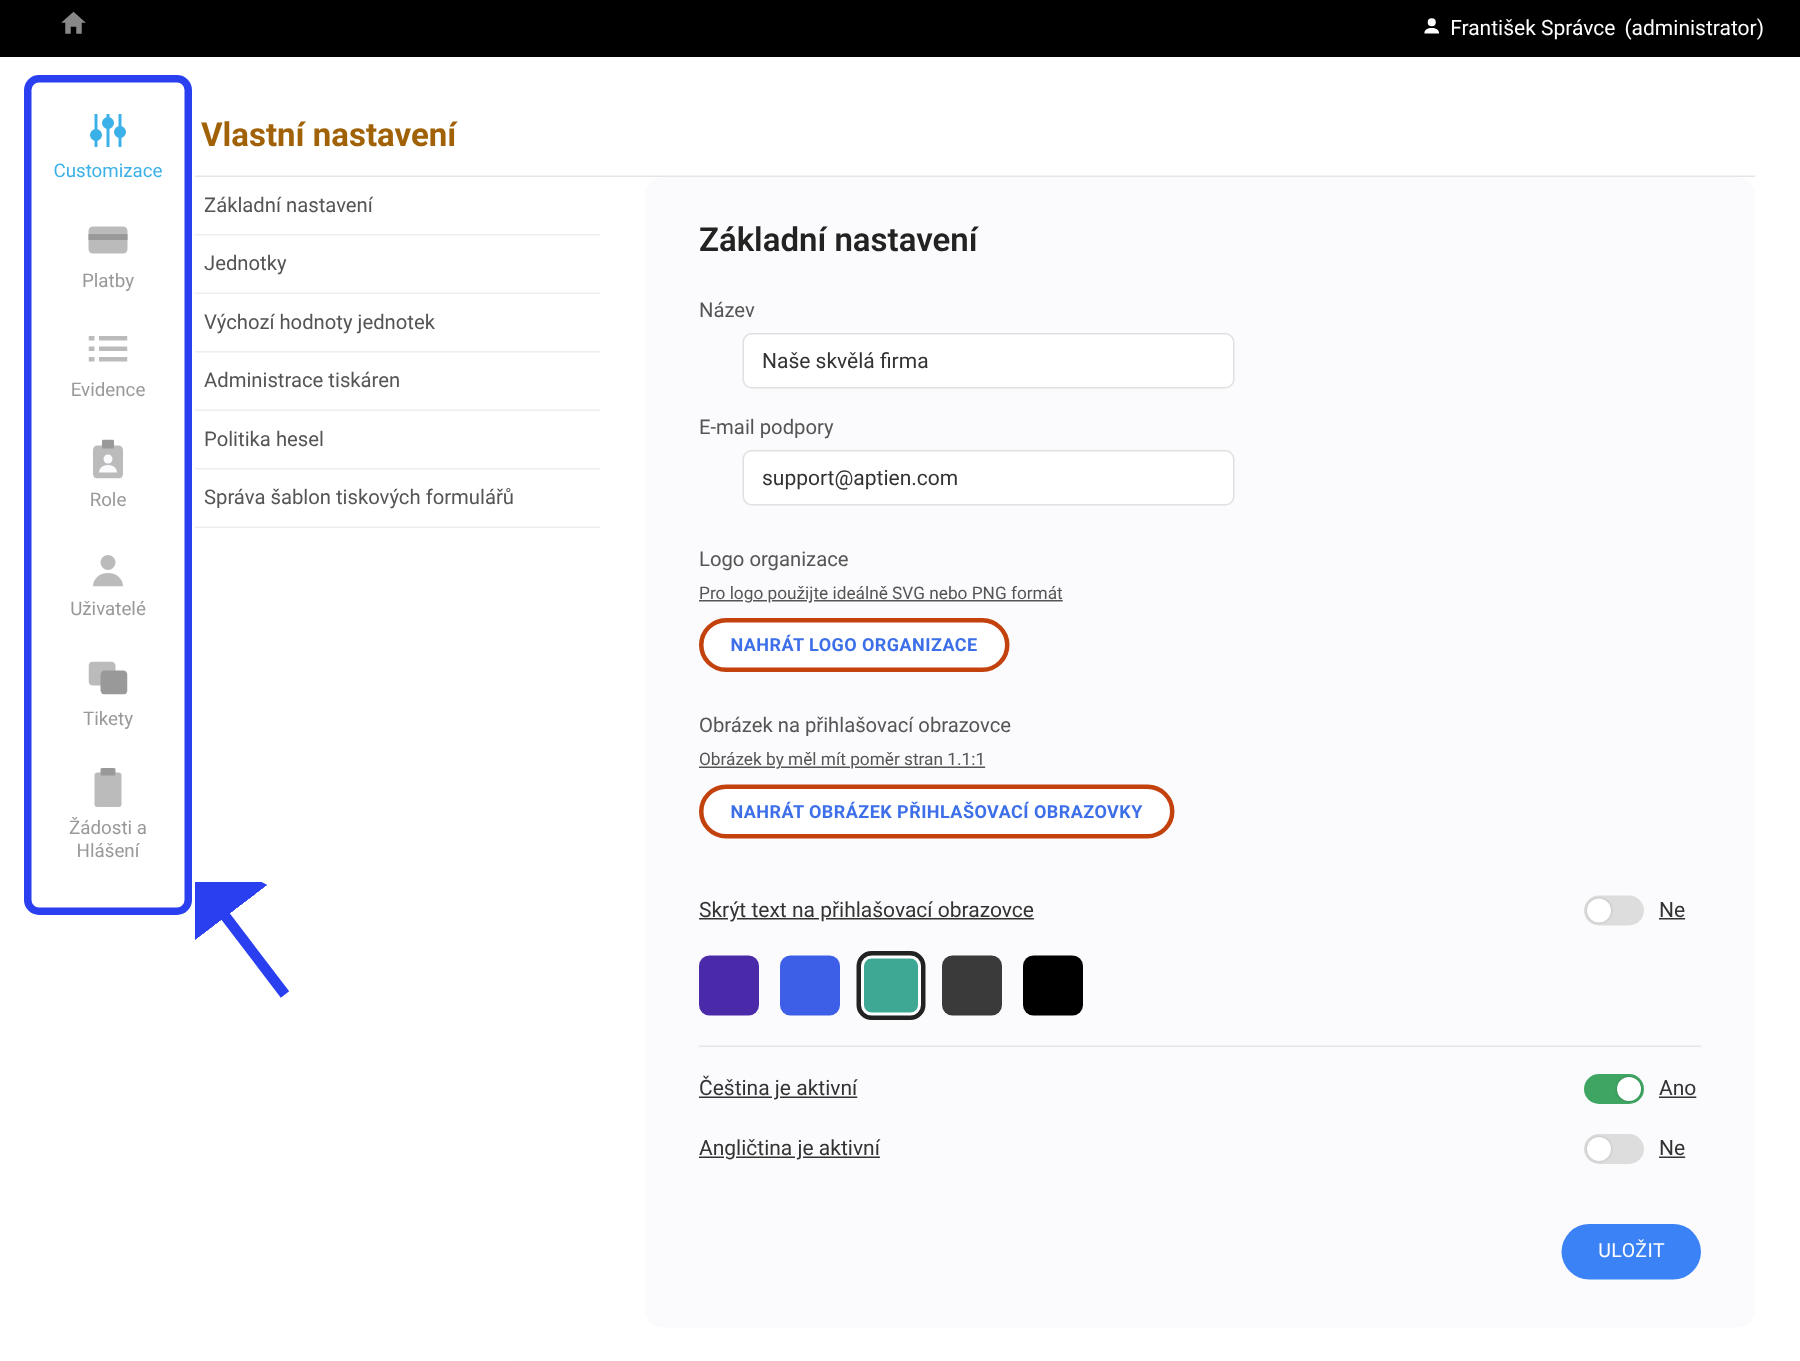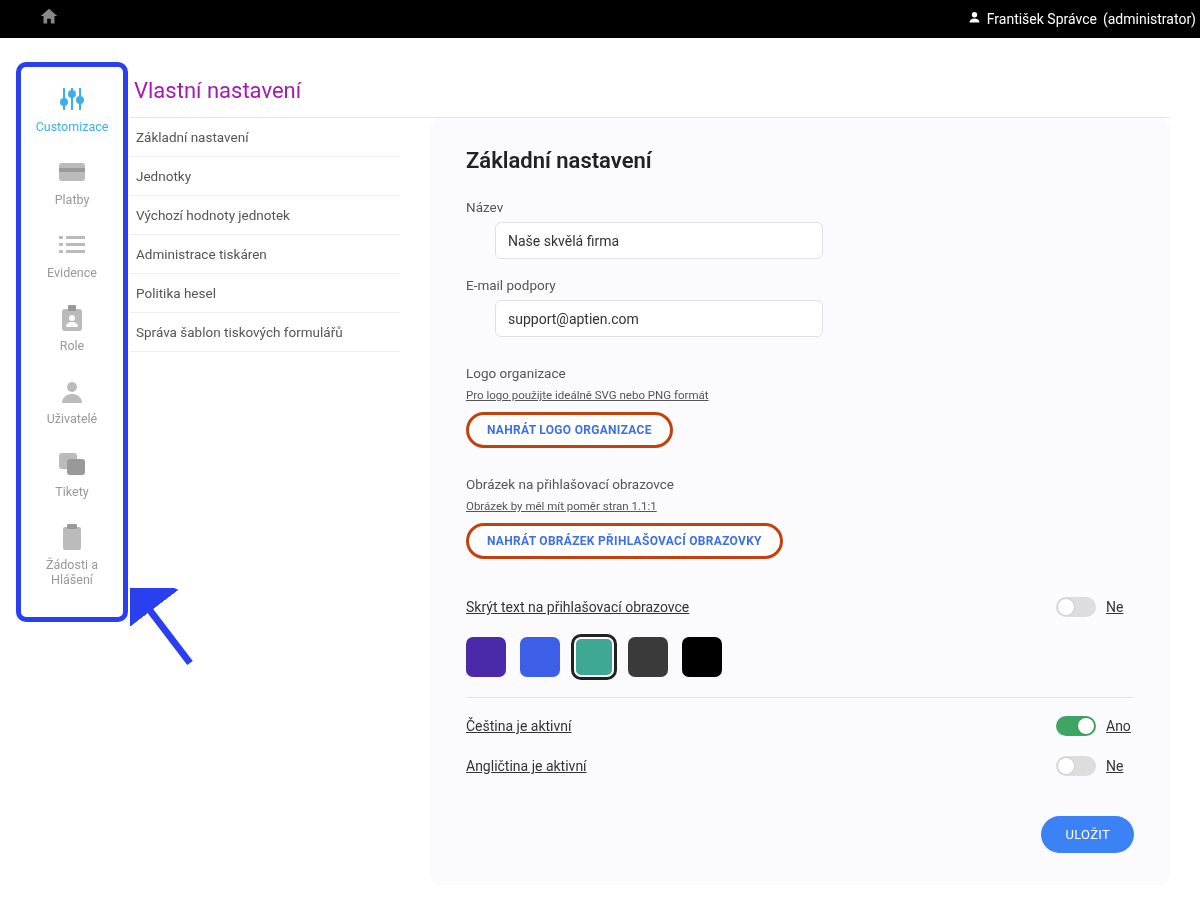--- a/index.html
+++ b/index.html
@@ -1,37 +1,37 @@
 <!DOCTYPE html>
 <html><head>
 <meta charset="utf-8">
 <style>
 * { margin: 0; padding: 0; box-sizing: border-box; font-family: -apple-system, BlinkMacSystemFont, "Segoe UI", Roboto, sans-serif; }
 body { width: 1200px; height: 907px; background: #fff; position: relative; overflow: hidden; }
 
 
-.topbar { background: #000; height: 38px; display: flex; align-items: center; justify-content: space-between; padding: 0 4px 0 38px; color: #fff; }
+.topbar { background: #000; height: 38px; display: flex; align-items: center; justify-content: space-between; padding: 0 24px 0 38px; color: #fff; }
 .topbar .home-btn { color: #888; font-size: 22px; cursor: pointer; }
 .topbar .user { font-size: 14px; display: flex; align-items: center; gap: 6px; }
 .topbar .user-icon { display: inline-block; }
 
 
-.sidebar { position: absolute; left: 16px; top: 62px; width: 112px; background: #fff; border: 5px solid #2a3fef; border-radius: 10px; padding: 18px 4px 14px 4px; }
+.sidebar { position: absolute; left: 16px; top: 50px; width: 112px; background: #fff; border: 5px solid #2a3fef; border-radius: 10px; padding: 18px 4px 14px 4px; }
 .sidebar-item { text-align: center; margin-bottom: 24px; cursor: pointer; color: #999; }
 .sidebar-item:last-child { margin-bottom: 16px; }
 .sidebar-item.active { color: #3bb1e8; }
 .sidebar-item .icon { height: 28px; display:flex; align-items:center; justify-content:center; margin-bottom: 6px; }
 .sidebar-item .label { font-size: 12.5px; line-height: 1.2; }
 
 
 .arrow { position: absolute; left: 130px; top: 588px; }
 
 
 .page { margin-left: 130px; padding: 20px 30px 30px 0; }
-.page-title { font-size: 22px; font-weight: 400; color: #a21caf; padding: 20px 0 14px 4px; }
+.page-title { font-size: 22px; font-weight: 700; color: #a16207; padding: 20px 0 14px 4px; }
 .page-divider { border-bottom: 1px solid #e5e5e5; margin-bottom: 0; }
 
 .content { display: flex; }
 .subnav { width: 270px; }
 .subnav-item { padding: 11px 6px; font-size: 13.5px; color: #555; border-bottom: 1px solid #eee; cursor: pointer; }
 
 .form-card { flex: 1; margin-left: 30px; background: #fbfbfd; border-radius: 12px; padding: 30px 36px 32px 36px; }
 .form-title { font-size: 22px; font-weight: 600; color: #222; margin-bottom: 26px; }
 
 .form-group { margin-bottom: 18px; }

